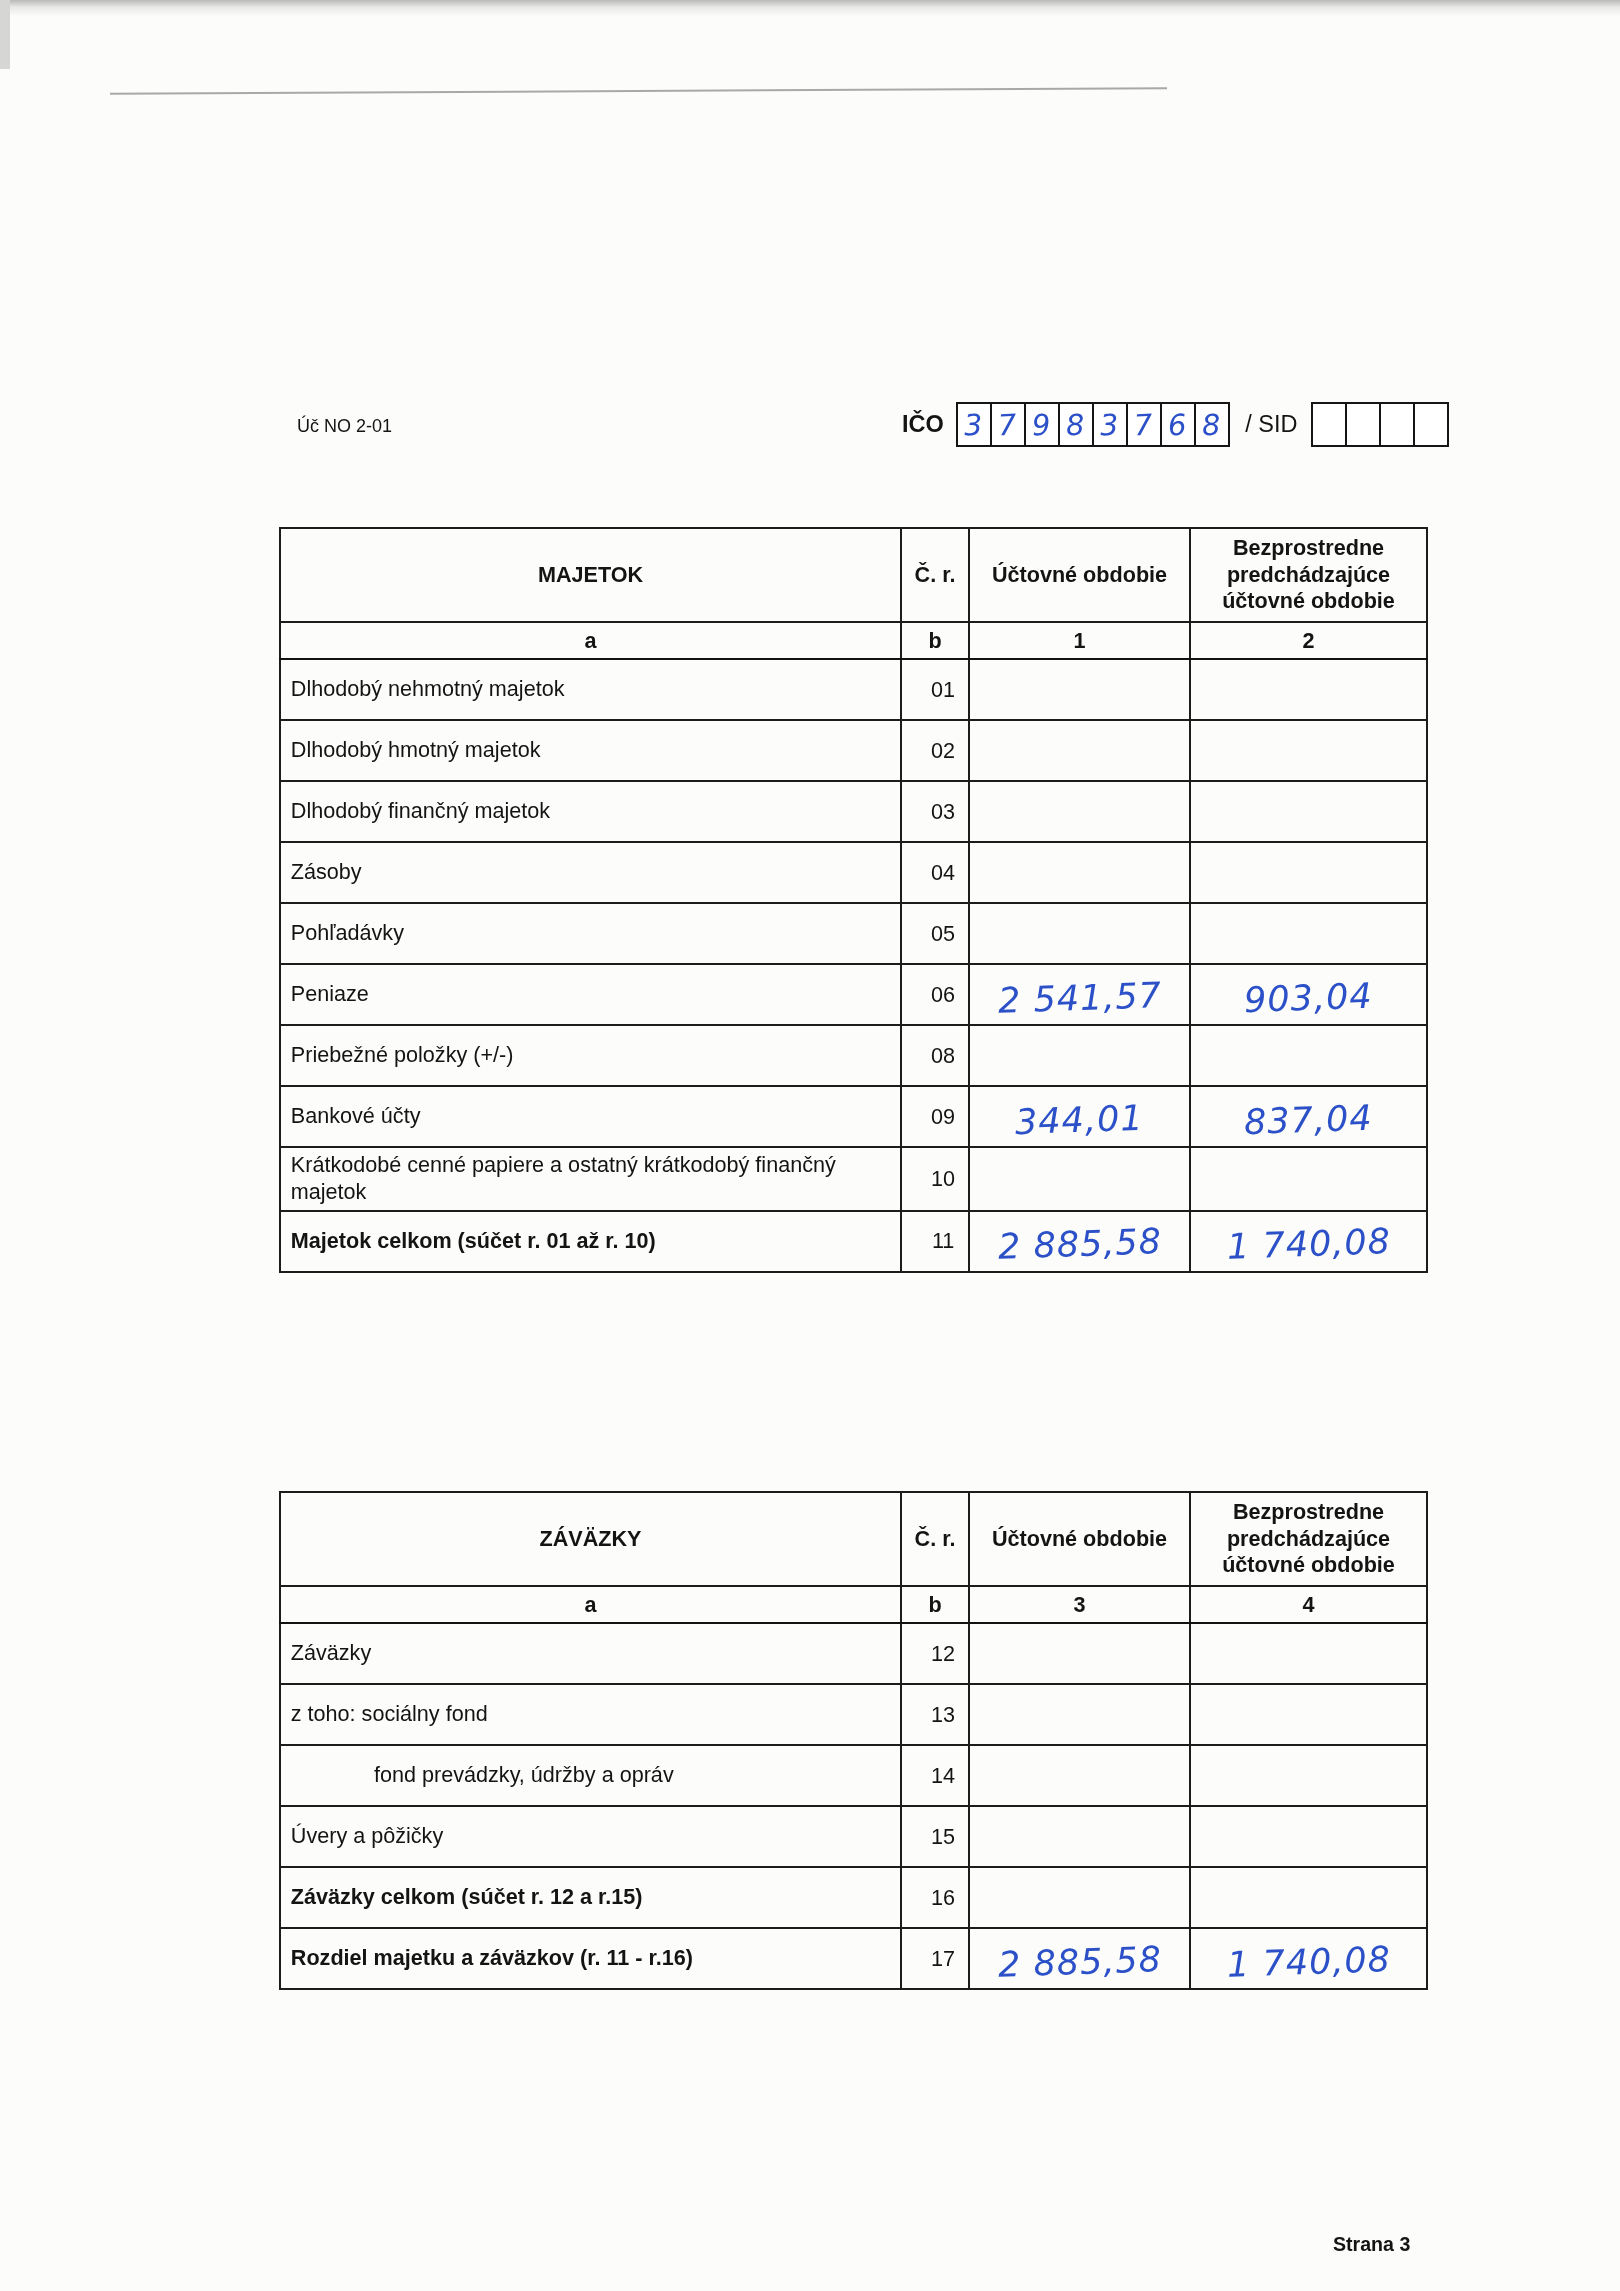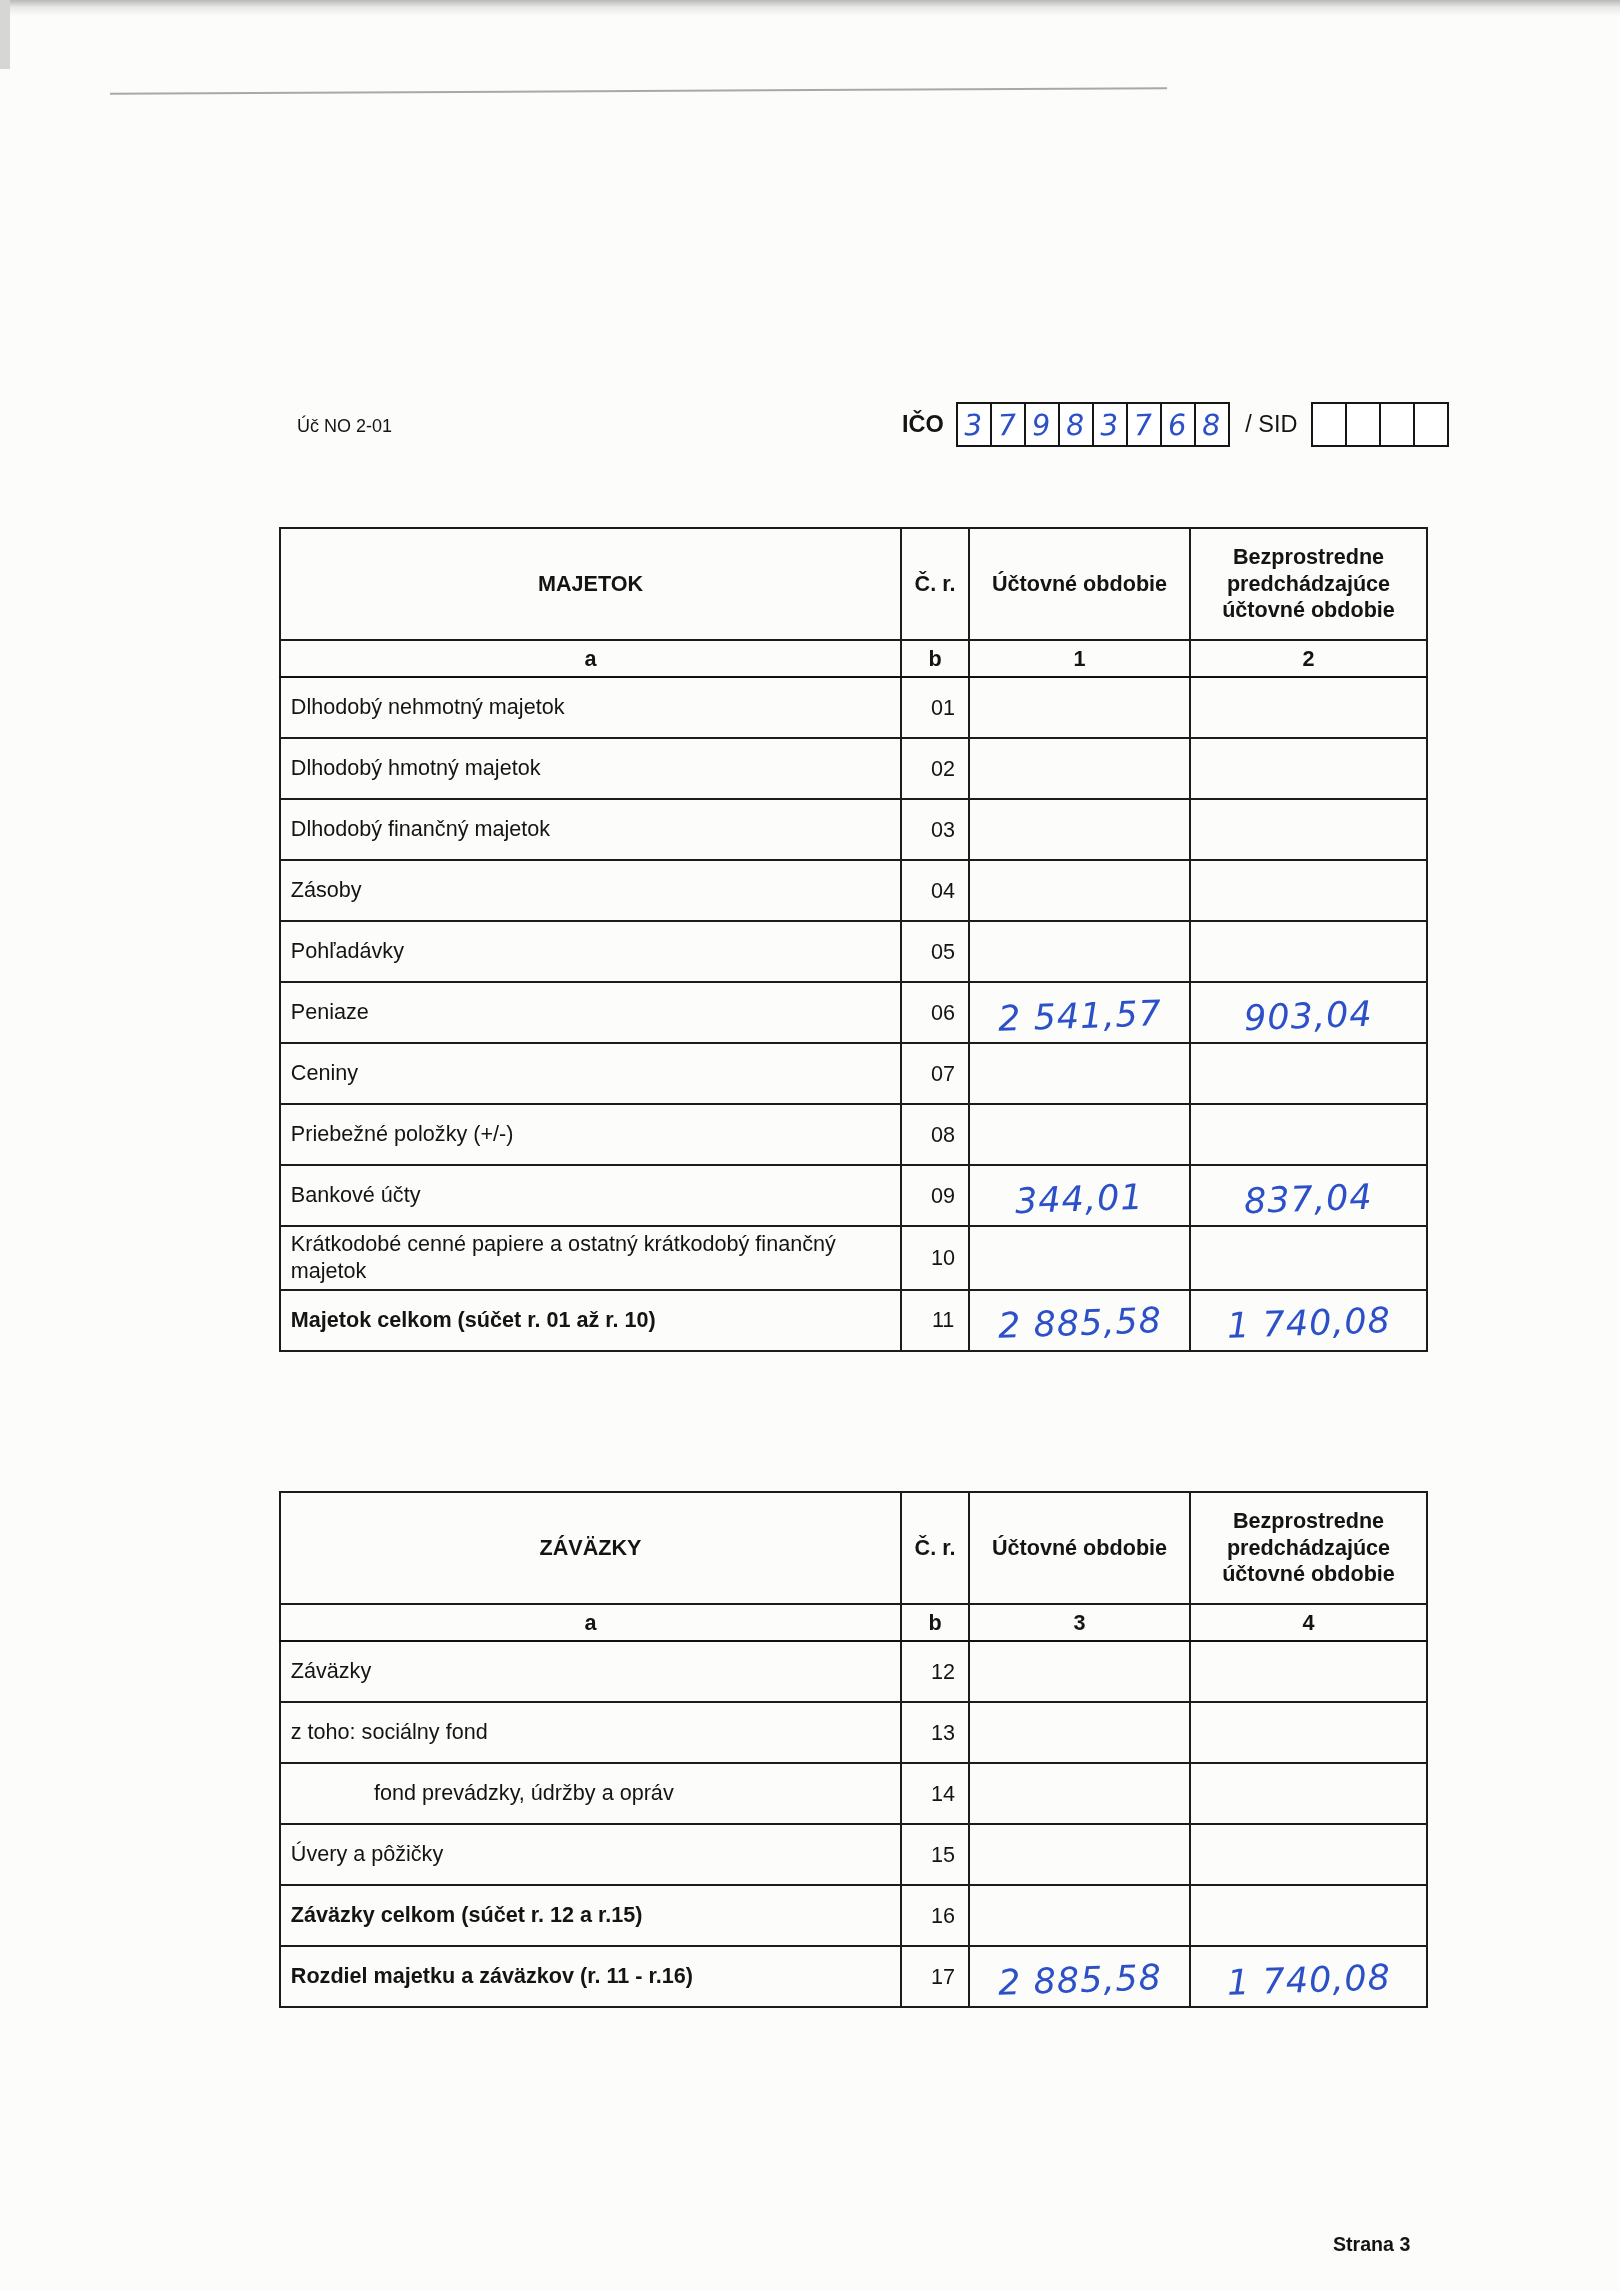--- a/index.html
+++ b/index.html
@@ -27,21 +27,21 @@
   .sid-label{font-size:23.5px;margin:0 13.7px 0 15.7px;white-space:nowrap;text-align:center;}
 
   .hand{font-family:"DejaVu Sans",sans-serif;font-style:italic;color:#2b50c8;}
   .ico-digit{font-size:29px;display:inline-block;transform:rotate(-3deg);}
 
   table.form{position:absolute;left:279px;width:1147px;border-collapse:collapse;
     table-layout:fixed;background:transparent;border:2.9px solid #111;}
   #majetok-table{top:527px;}
   #zavazky-table{top:1491px;}
   th,td{border:2px solid #1c1c1c;vertical-align:middle;}
-  thead tr.main th{height:112px;font-size:21.6px;font-weight:bold;text-align:center;
+  thead tr.main th{height:94px;font-size:21.6px;font-weight:bold;text-align:center;
     line-height:1.25;padding:3.9px 5.9px;}
   thead tr.sub th{height:37px;font-size:21.6px;font-weight:bold;text-align:center;
     border-bottom:2.9px solid #111;padding:2px;}
   tbody td{height:61px;font-size:21.6px;padding:3.9px 7.8px;}
   td.label{text-align:left;padding-left:9.8px;line-height:1.25;}
   td.label.indent{padding-left:93px;}
   td.cr{text-align:center;padding-left:24px;}
   td.val{text-align:center;padding:0;}
   td.val .hand{font-size:35px;letter-spacing:1px;display:inline-block;
     transform:rotate(-2deg) translateY(2.9px);white-space:nowrap;}
@@ -149,26 +149,20 @@
           <td class="val"></td>
           <td class="val"></td>
         </tr>
         <tr>
           <td class="label">Peniaze</td>
           <td class="cr">06</td>
           <td class="val"><span class="hand">2 541,57</span></td>
           <td class="val"><span class="hand">903,04</span></td>
         </tr>
         <tr>
-          <td class="label">Ceniny</td>
-          <td class="cr">07</td>
-          <td class="val"></td>
-          <td class="val"></td>
-        </tr>
-        <tr>
           <td class="label">Priebežné položky (+/-)</td>
           <td class="cr">08</td>
           <td class="val"></td>
           <td class="val"></td>
         </tr>
         <tr>
           <td class="label">Bankové účty</td>
           <td class="cr">09</td>
           <td class="val"><span class="hand">344,01</span></td>
           <td class="val"><span class="hand">837,04</span></td>

